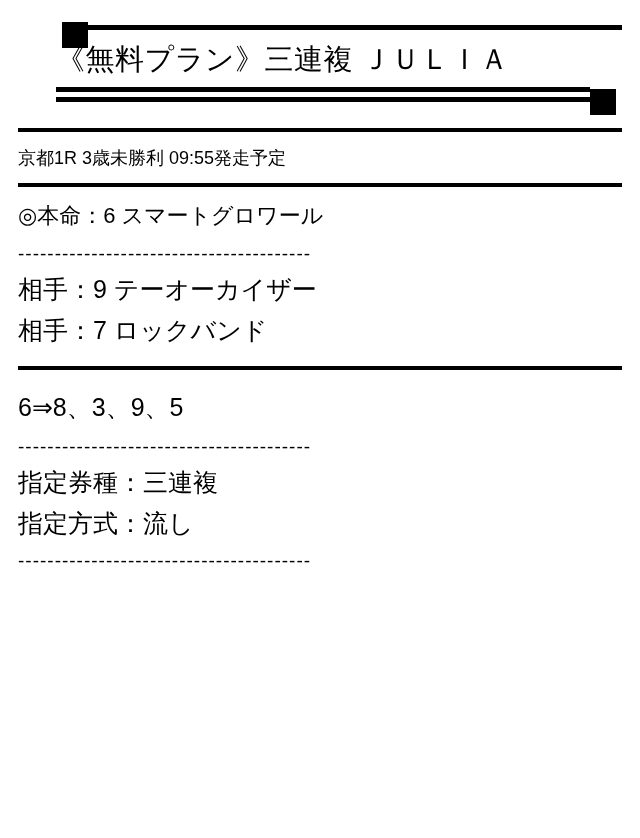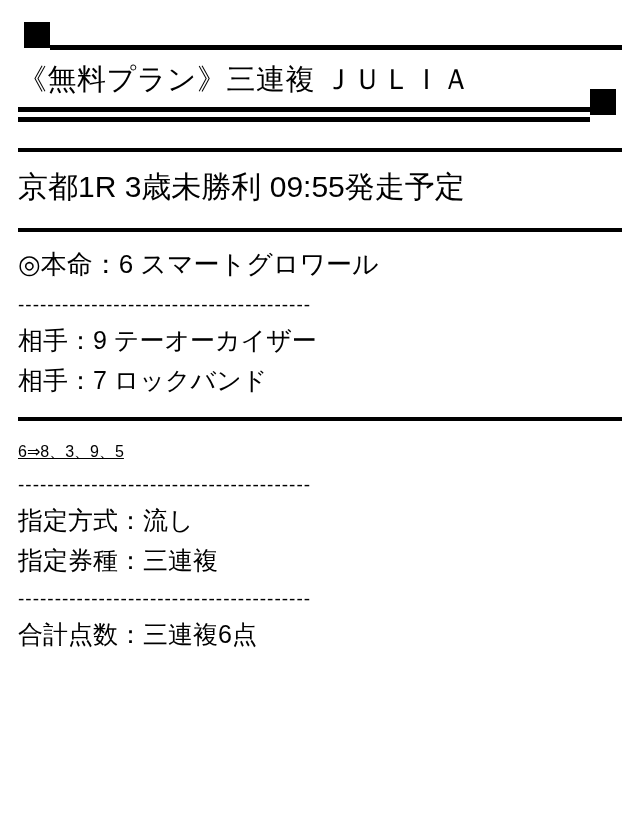--- a/index.html
+++ b/index.html
@@ -20,21 +20,22 @@
     width: 640px;
     height: 838px;
     background: #ffffff;
     box-sizing: border-box;
     padding: 0 18px;
   }
 
   
   .header {
     position: relative;
-    padding-top: 32px;
+    padding-top: 12px;
+    margin-left: 38px;
   }
   .sq {
     position: absolute;
     width: 26px;
     height: 26px;
     background: #000;
   }
   .sq-left { left: 6px; top: 22px; }
   .sq-right { right: 6px; top: 89px; }
 
@@ -65,51 +66,50 @@
   
   .body {
     padding-top: 12px;
   }
   .rule-med {
     height: 4px;
     background: #000;
     margin: 14px 0 0 0;
   }
   .race-line {
-    font-size: 30px;
+    font-size: 18px;
     line-height: 1.4;
-    padding: 14px 0 20px 0;
+    padding: 14px 0 12px 0;
     white-space: nowrap;
   }
   .honmei {
-    font-size: 26px;
+    font-size: 22px;
     line-height: 1.4;
     padding: 14px 0 4px 0;
     white-space: nowrap;
   }
   .dashes {
     font-size: 19px;
     letter-spacing: 1px;
     color: #000;
     line-height: 1;
     padding: 8px 0 6px 0;
     white-space: nowrap;
     overflow: hidden;
   }
   .aite {
     font-size: 25px;
     line-height: 1.62;
     white-space: nowrap;
   }
   .combo {
-    font-size: 16px;
+    font-size: 25px;
     line-height: 1.4;
     padding: 10px 0 4px 0;
     white-space: nowrap;
-    text-decoration: underline;
   }
   .kv {
     font-size: 25px;
     line-height: 1.62;
     white-space: nowrap;
   }
   .rule-thin {
     height: 4px;
     background: #000;
     margin: 16px 0 10px 0;
@@ -149,21 +149,20 @@
 
     <div class="aite">相手：9 テーオーカイザー</div>
     <div class="aite">相手：7 ロックバンド</div>
 
     <div class="rule-thin"></div>
 
     <div class="combo">6⇒8、3、9、5</div>
 
     <div class="dashes">----------------------------------------</div>
 
+    <div class="kv">指定券種：三連複</div>
     <div class="kv">指定方式：流し</div>
-    <div class="kv">指定券種：三連複</div>
 
     <div class="dashes">----------------------------------------</div>
 
-    <div class="kv">合計点数：三連複6点</div>
 
   </div>
 </div>
 
 </body></html>

